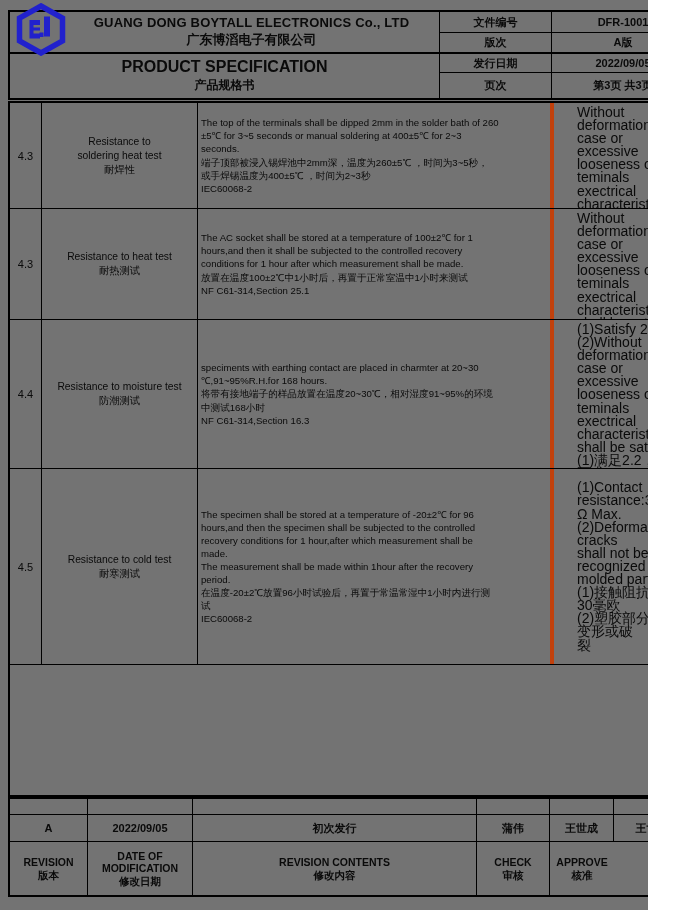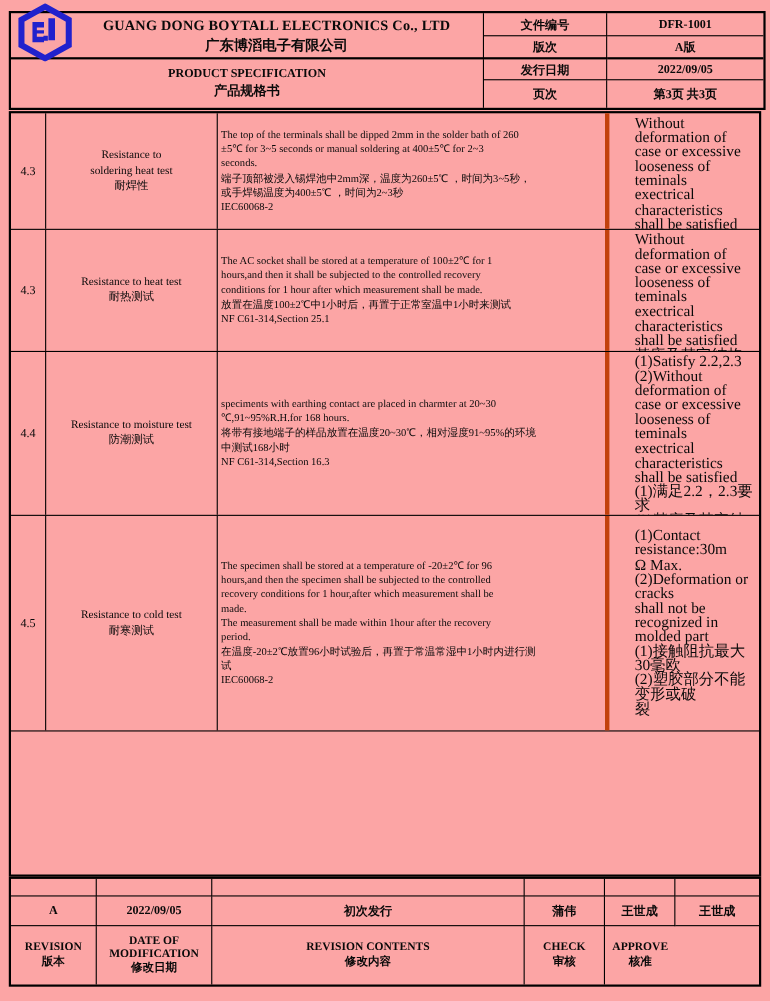--- a/index.html
+++ b/index.html
@@ -1,30 +1,30 @@
 <!DOCTYPE html>
 <html><head>
 <meta charset="utf-8">
 <style>
   html,body{margin:0;padding:0;background:#ffffff;}
-  .page{position:relative;width:700px;height:910px;background:#fca5a5;color:#0a0a0a;
-        font-family:Liberation Serif, serif;overflow:hidden;}
+  .page{position:relative;width:648px;height:910px;background:#737373;color:#0a0a0a;
+        font-family:Liberation Sans, sans-serif;overflow:hidden;}
 
   
   .hdr{position:absolute;left:8px;top:10px;width:684px;height:86px;border:2px solid #000;
        display:grid;grid-template-columns:430px 112px 1fr;grid-template-rows:21px 21px 19px 1fr;}
   .hdr .cell{box-sizing:border-box;display:flex;align-items:center;justify-content:center;}
   .company-cell{grid-column:1;grid-row:1/3;border-right:1px solid #000;border-bottom:2px solid #000;
                 position:relative;flex-direction:column;padding-left:54px;box-sizing:border-box;
                 display:flex;align-items:center;justify-content:center;}
   .spec-cell{grid-column:1;grid-row:3/5;border-right:1px solid #000;flex-direction:column;
              display:flex;align-items:center;justify-content:center;box-sizing:border-box;}
   .company-en{font-size:13px;font-weight:bold;letter-spacing:.2px;}
   .company-cn{font-size:13px;font-weight:bold;margin-top:1px;}
-  .spec-en{font-size:11px;font-weight:bold;}
+  .spec-en{font-size:16px;font-weight:bold;}
   .spec-cn{font-size:12px;font-weight:bold;margin-top:1px;}
   .h-label{font-size:11px;font-weight:bold;border-right:1px solid #000;text-align:right;}
   .h-val{font-size:11px;font-weight:bold;}
   .hb1{border-bottom:1px solid #000;}
   .hb2{border-bottom:2px solid #000;}
   .logo-box{position:absolute;left:6px;top:-9px;width:50px;height:53px;z-index:3;}
 
   
   .main{position:absolute;left:8px;top:101px;width:684px;height:696px;border:2px solid #000;
         box-sizing:border-box;display:flex;flex-direction:column;}

